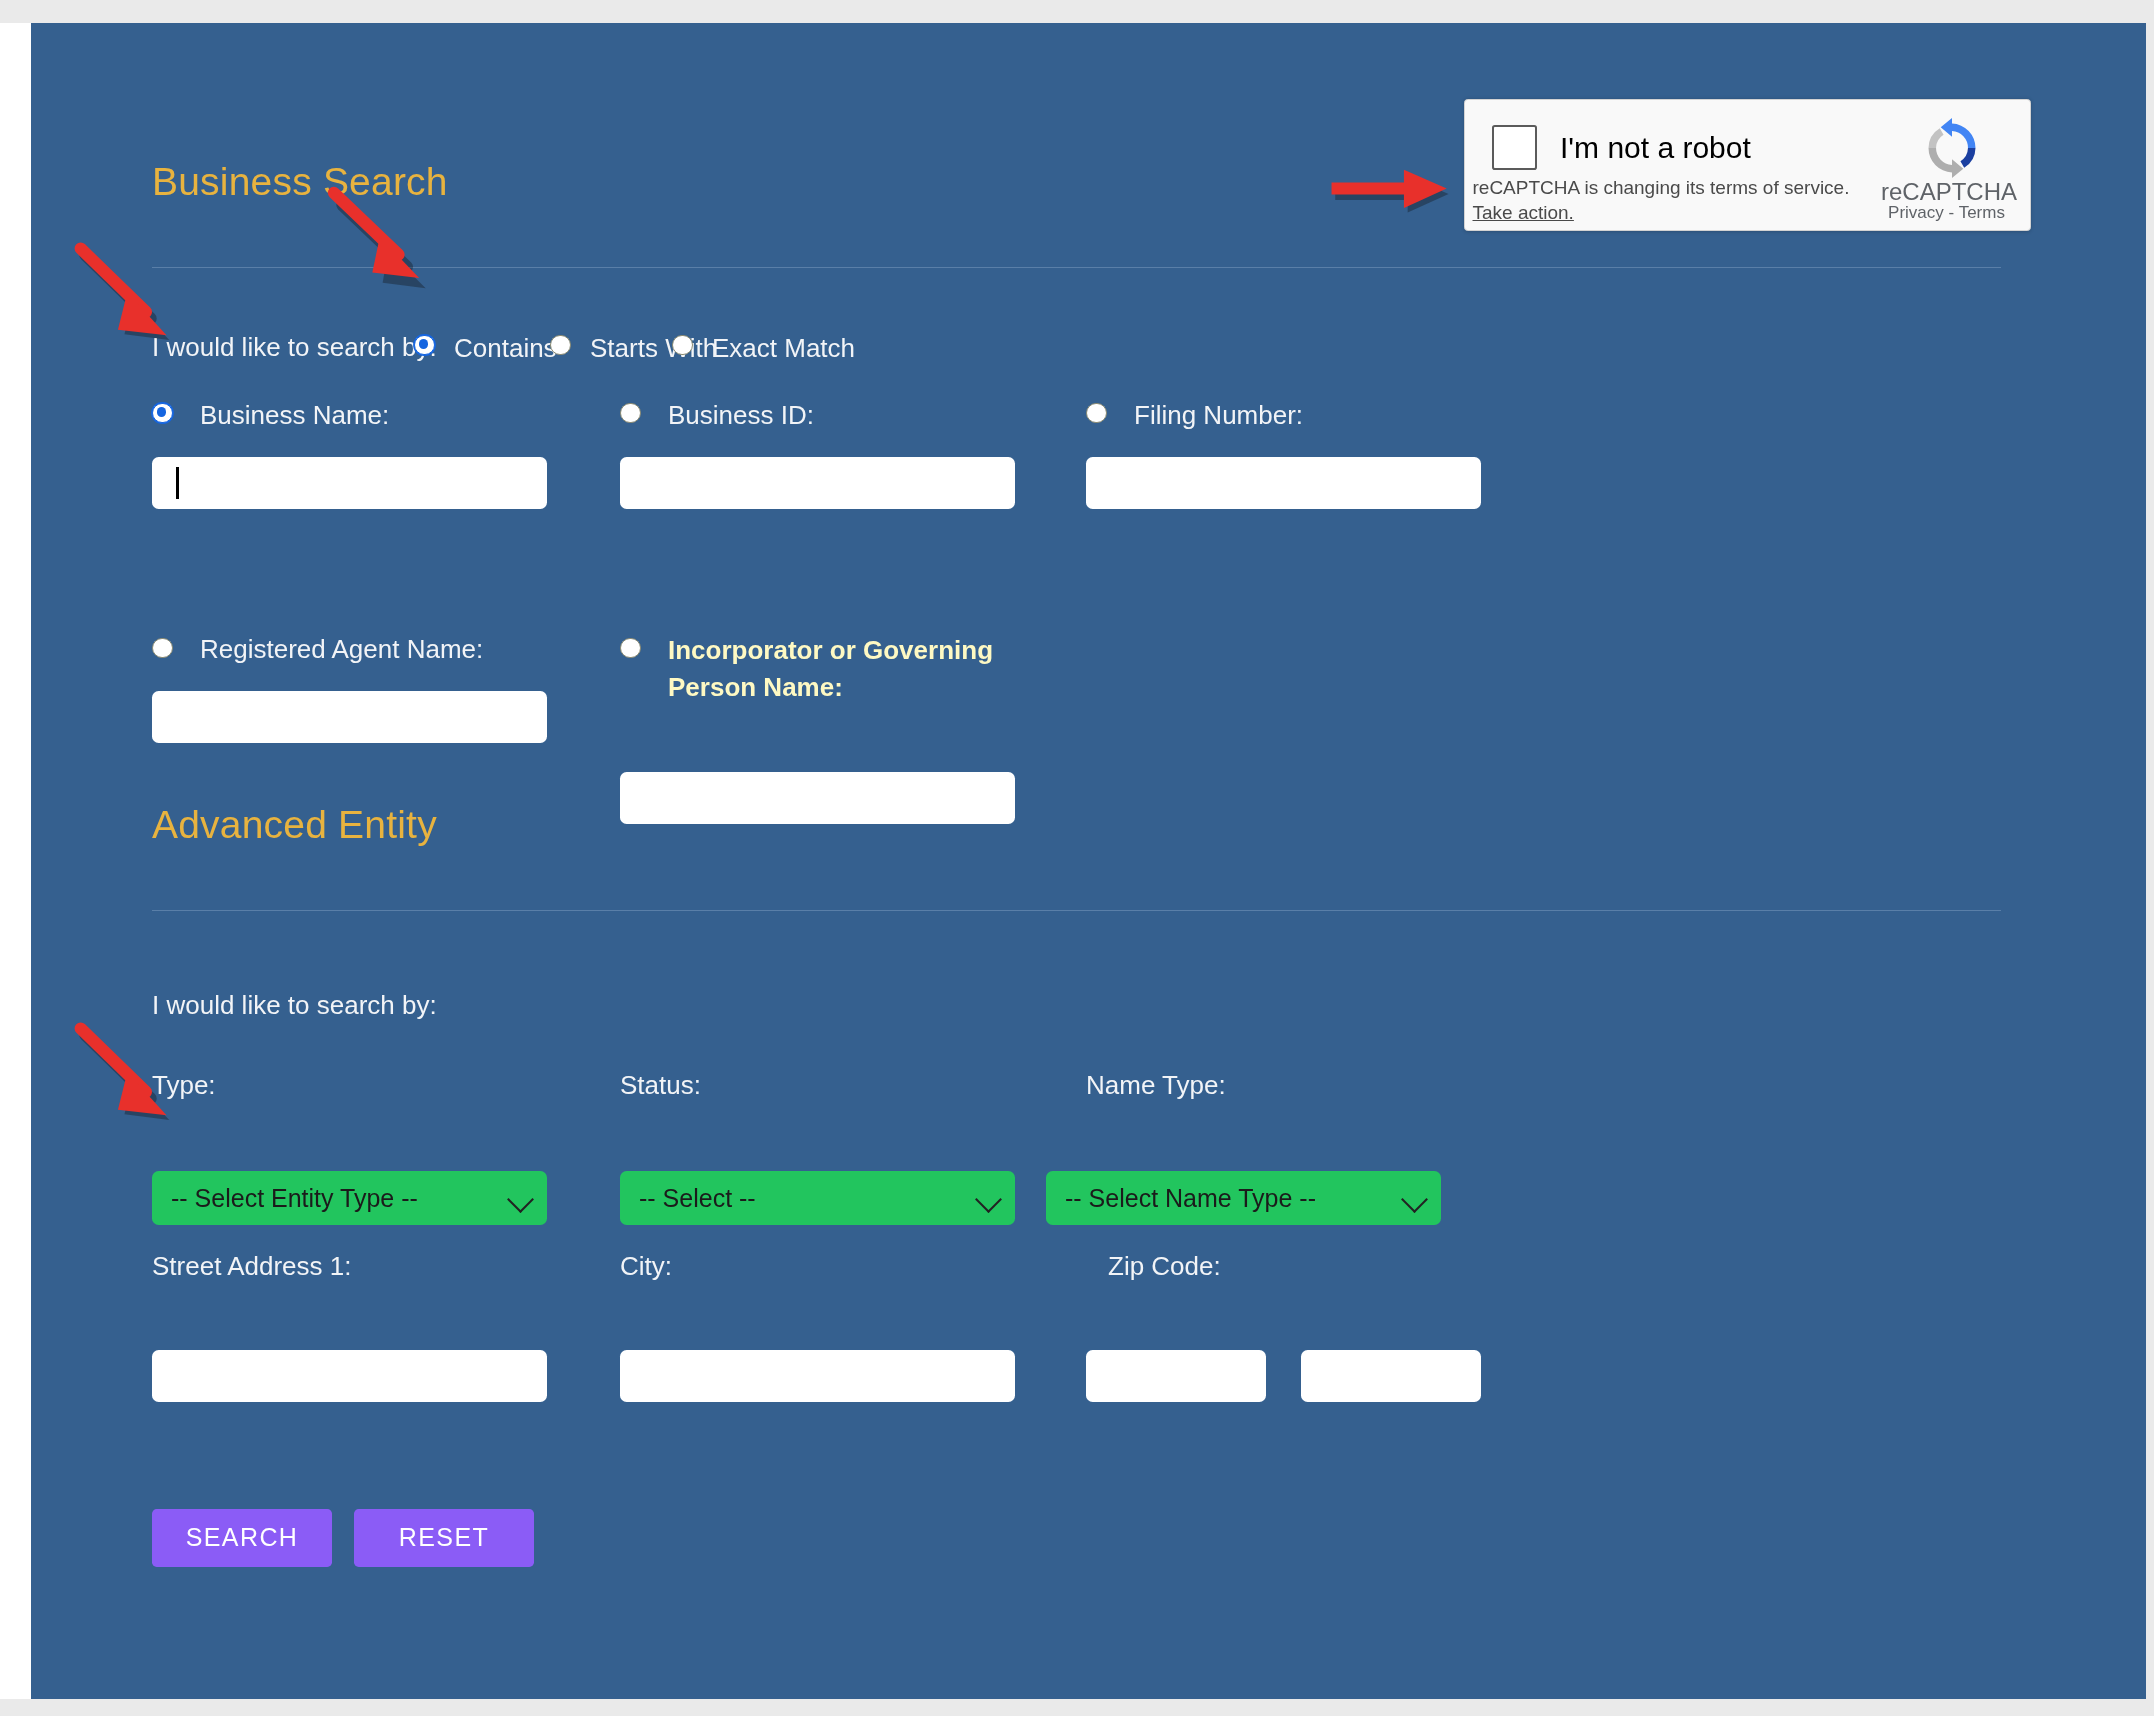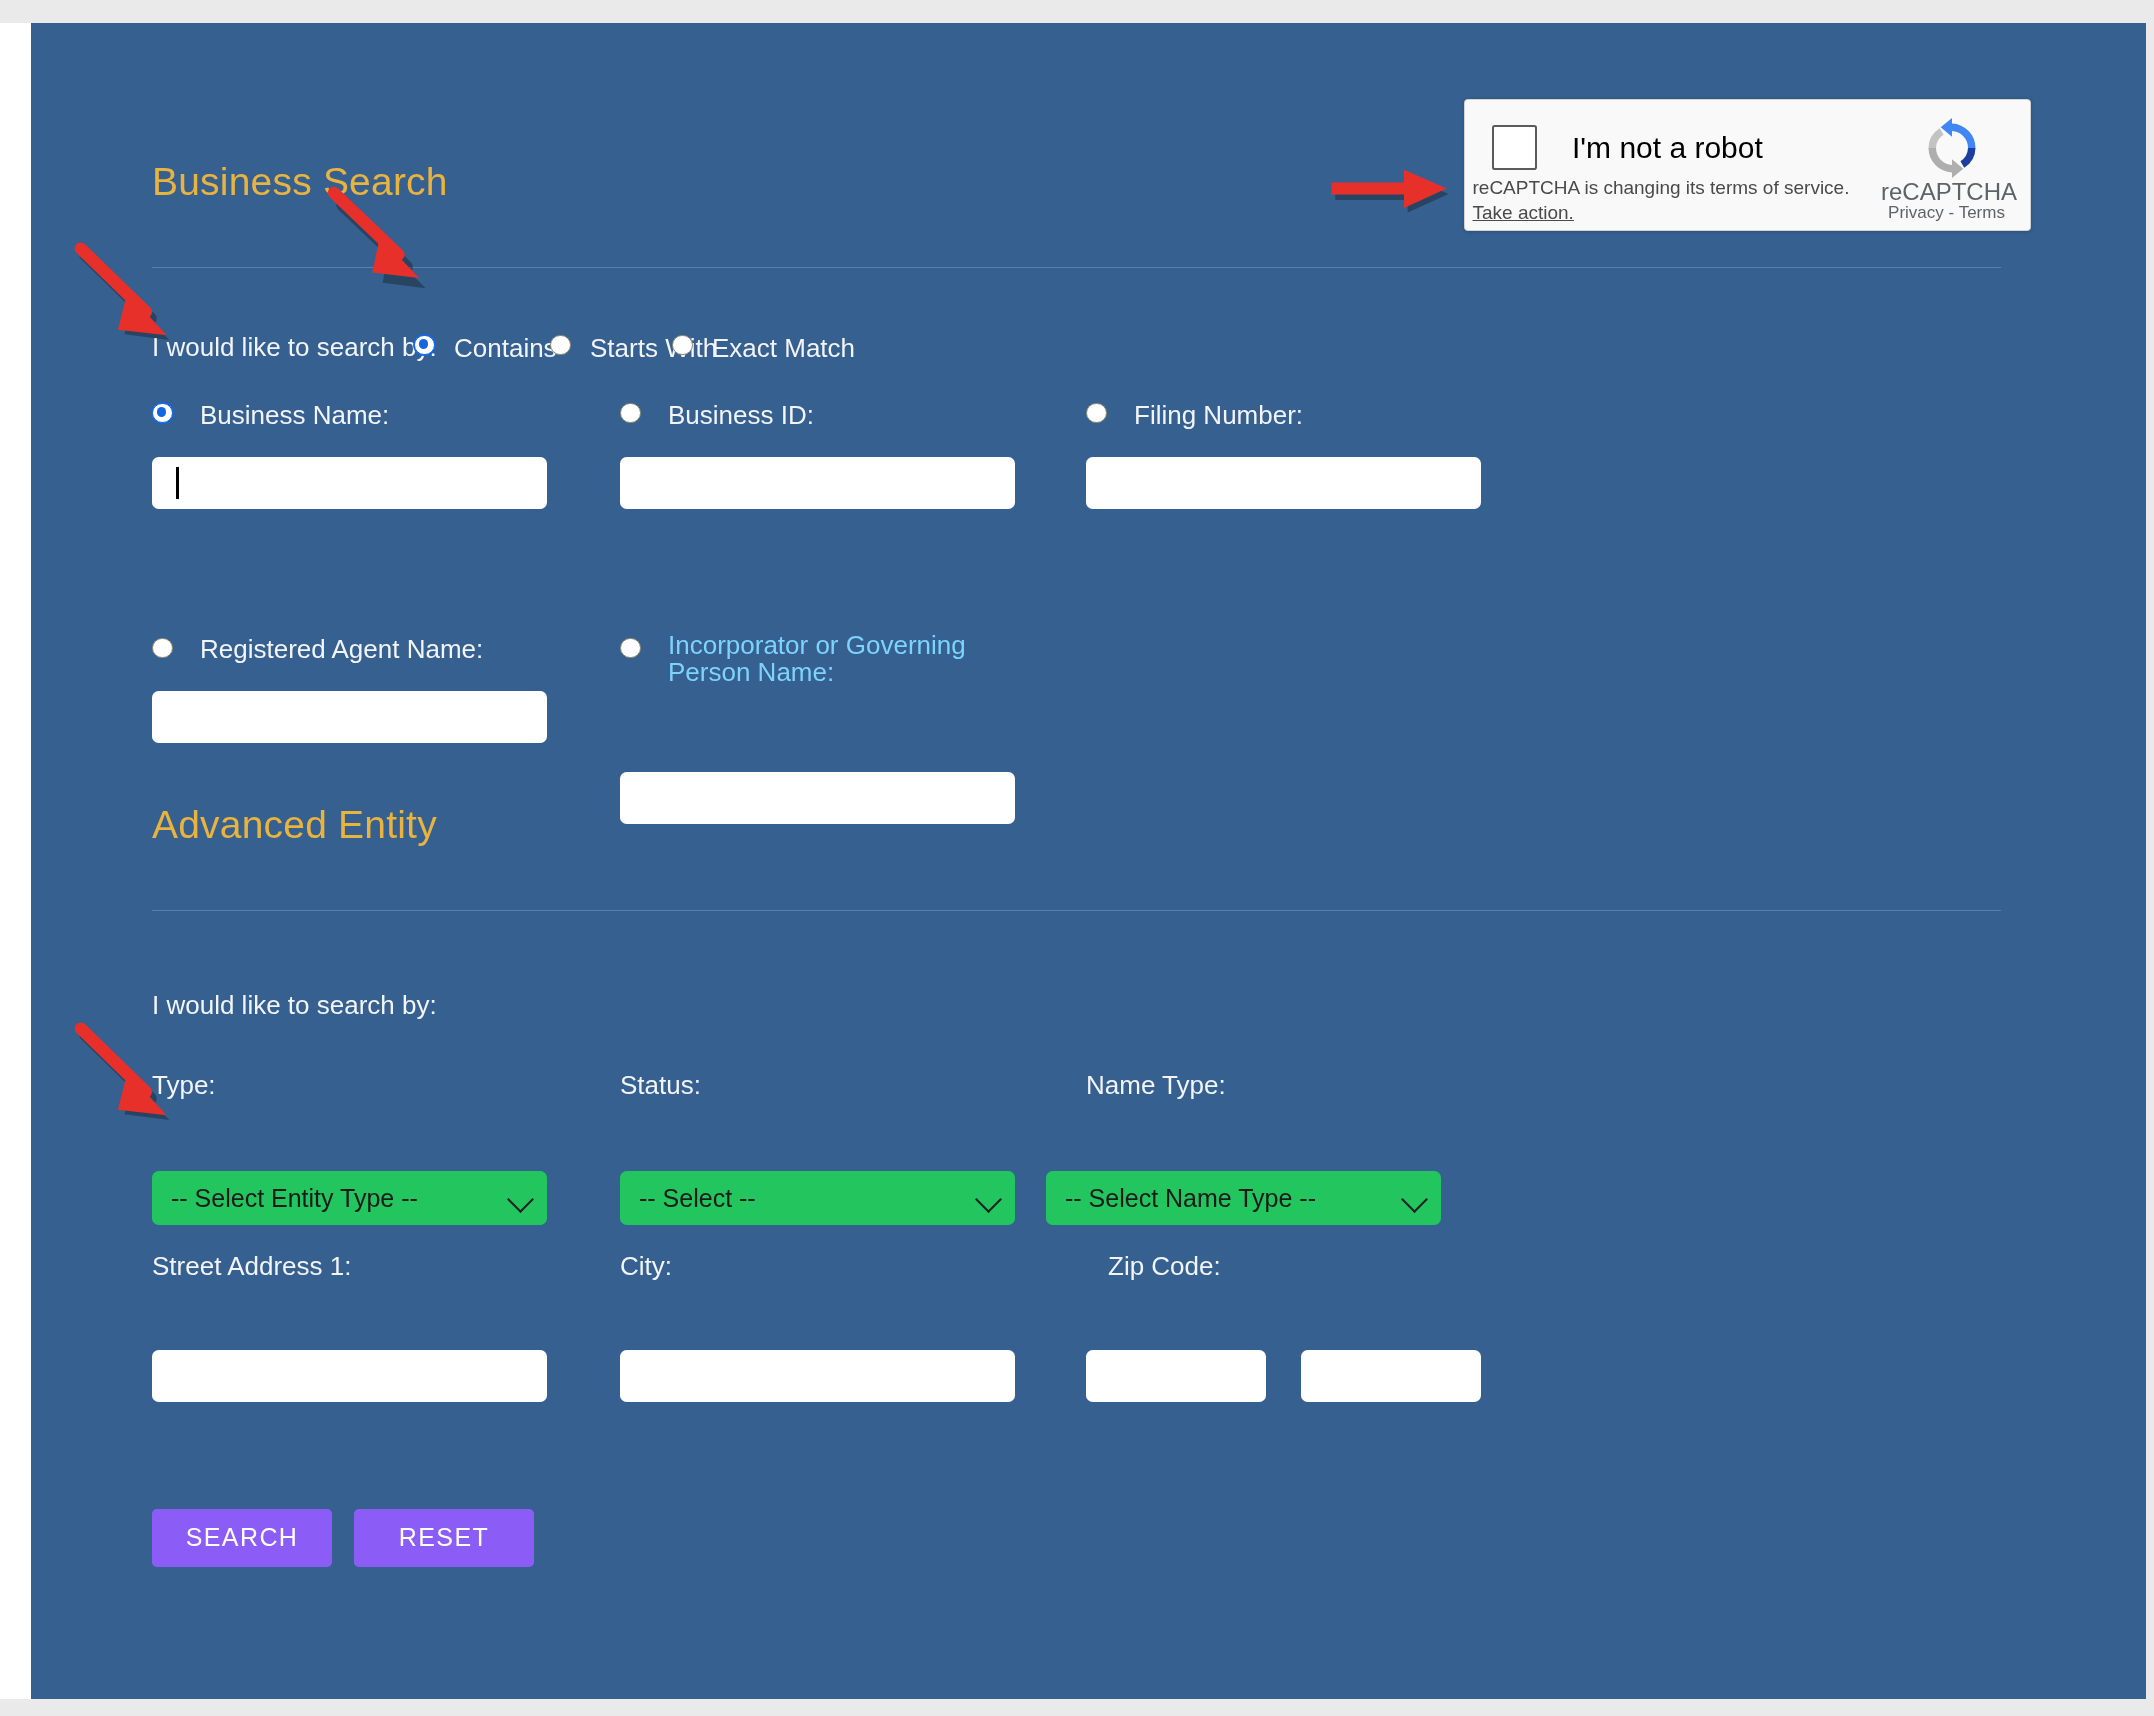--- a/index.html
+++ b/index.html
@@ -62,24 +62,24 @@
 
   .lbl {
     position: absolute;
     color: #f2f4f7;
     font-size: 26px;
     font-weight: 300;
     white-space: nowrap;
   }
   .lbl-wrap {
     position: absolute;
-    color: #7dd3fc;
+    color: #fef9c3;
     font-size: 26px;
-    font-weight: 400;
-    line-height: 27px;
+    font-weight: 700;
+    line-height: 37px;
   }
 
   
   .radio {
     position: absolute;
     width: 20.6px;
     height: 20.6px;
     border-radius: 50%;
     background: #ffffff;
     box-sizing: border-box;
@@ -190,21 +190,20 @@
   }
   #rc-label {
     position: absolute;
     left: 95px;
     top: 25px;
     font-size: 30px;
     line-height: 45px;
     color: #000000;
     font-family: "Liberation Sans", sans-serif;
     white-space: nowrap;
-    margin-left: 12px;
   }
   #rc-note {
     position: absolute;
     left: 7.5px;
     top: 77px;
     font-size: 19px;
     color: #4a4a4a;
     font-family: "Liberation Sans", sans-serif;
     white-space: nowrap;
   }

